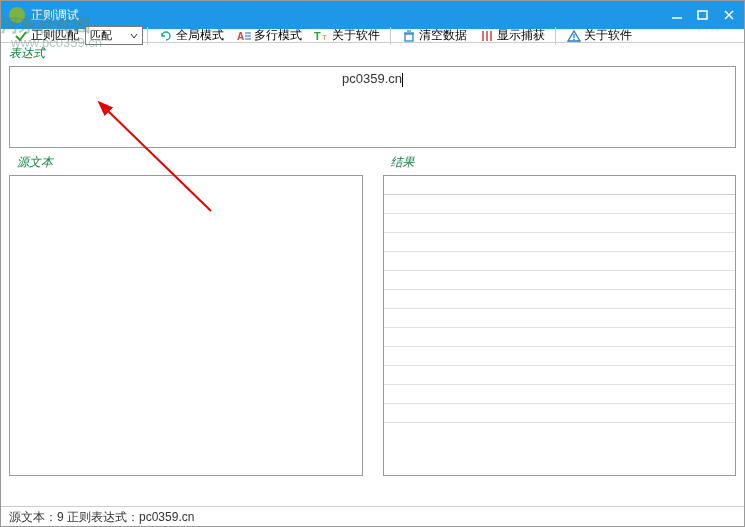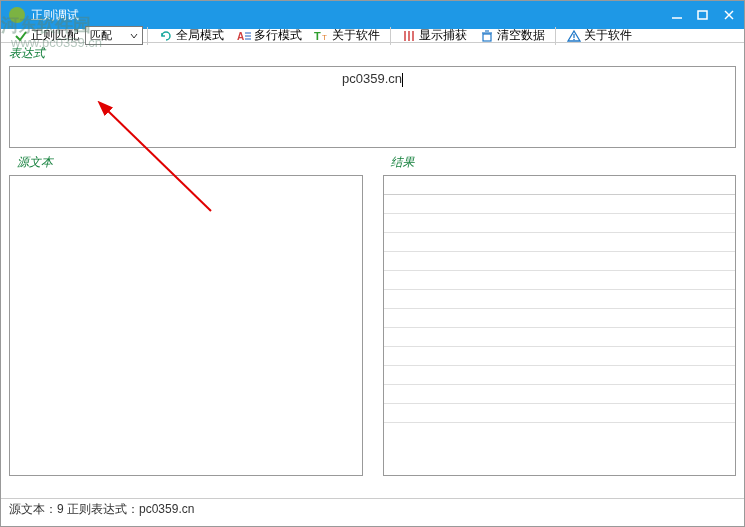--- a/index.html
+++ b/index.html
@@ -28,21 +28,21 @@
     .source-box { background: #fff; }
     .result-box { background: #fff; display: flex; flex-direction: column; }
     .result-rows { flex: 1; overflow: hidden; }
     .result-row { height: 19px; border-bottom: 1px solid #e0e0e0; }
     .result-row.h { background: #fff; border-bottom: 1px solid #ccc; }
     .result-tabs { display: flex; border-top: 1px solid #ccc; height: 22px; align-items: center; font-size: 12px; }
     .rtab { padding: 2px 14px; cursor: pointer; border-right: 1px solid #ccc; }
     .rtab.sel { background: #e8e8e8; }
     .export-btn { margin-left: auto; padding: 2px 10px; border: 1px solid #aaa; cursor: pointer; font-size: 12px; margin-right: 2px; }
     
-    .statusbar { position: absolute; bottom: 0; left: 0; right: 0; height: 28px; border-top: 1px solid #ccc; font-size: 12px; padding: 2px 8px; color: #333; background: #fff; }
+    .statusbar { position: absolute; bottom: 0; left: 0; right: 0; height: 20px; border-top: 1px solid #ccc; font-size: 12px; padding: 2px 8px; color: #333; background: #fff; }
     
     .watermark { position: absolute; top: 12px; left: 0; font-size: 18px; font-weight: bold; color: rgba(90,130,110,0.45); pointer-events: none; z-index: 100; }
     .watermark2 { position: absolute; top: 34px; left: 10px; font-size: 13px; color: rgba(90,130,110,0.45); pointer-events: none; z-index: 100; }
     
     .arrow { position: absolute; top: 100px; left: 95px; z-index: 50; pointer-events: none; }
   </style>
 </head>
 <body>
 
 <div class="watermark">河东软件园</div>
@@ -115,36 +115,36 @@
           <text x="0" y="10" font-size="11" fill="#2e9e2e" font-weight="bold">T</text>
           <text x="8" y="10" font-size="8" fill="#e08030">T</text>
         </svg>
     </span>
     <span>关于软件</span>
   </div>
   <div class="tool-sep"></div>
   <div class="tool-item">
     <span class="tool-icon">
       <svg width="14" height="14">
+          <rect x="3" y="5" width="8" height="7" fill="none" stroke="#2078c8" stroke-width="1.2"></rect>
+          <line x1="2" y1="4" x2="12" y2="4" stroke="#2078c8" stroke-width="1.2"></line>
+          <line x1="5" y1="2" x2="9" y2="2" stroke="#2078c8" stroke-width="1.2"></line>
+        </svg>
+    </span>
+    <span>清空数据</span>
+  </div>
+  <div class="tool-item">
+    <span class="tool-icon">
+      <svg width="14" height="14">
           <line x1="3" y1="2" x2="3" y2="12" stroke="#d04040" stroke-width="1.5"></line>
           <line x1="7" y1="2" x2="7" y2="12" stroke="#d04040" stroke-width="1.5"></line>
           <line x1="11" y1="2" x2="11" y2="12" stroke="#d04040" stroke-width="1.5"></line>
         </svg>
     </span>
     <span>显示捕获</span>
-  </div>
-  <div class="tool-item">
-    <span class="tool-icon">
-      <svg width="14" height="14">
-          <rect x="3" y="5" width="8" height="7" fill="none" stroke="#2078c8" stroke-width="1.2"></rect>
-          <line x1="2" y1="4" x2="12" y2="4" stroke="#2078c8" stroke-width="1.2"></line>
-          <line x1="5" y1="2" x2="9" y2="2" stroke="#2078c8" stroke-width="1.2"></line>
-        </svg>
-    </span>
-    <span>清空数据</span>
   </div>
   <div class="tool-sep"></div>
   <div class="tool-item">
     <span class="tool-icon">
       <svg width="14" height="14">
           <path d="M7 2 L13 12 L1 12 Z" fill="none" stroke="#2078c8" stroke-width="1.3"></path>
           <line x1="7" y1="5" x2="7" y2="9" stroke="#2078c8" stroke-width="1.3"></line>
           <circle cx="7" cy="10.5" r="0.8" fill="#2078c8"></circle>
         </svg>
     </span>

